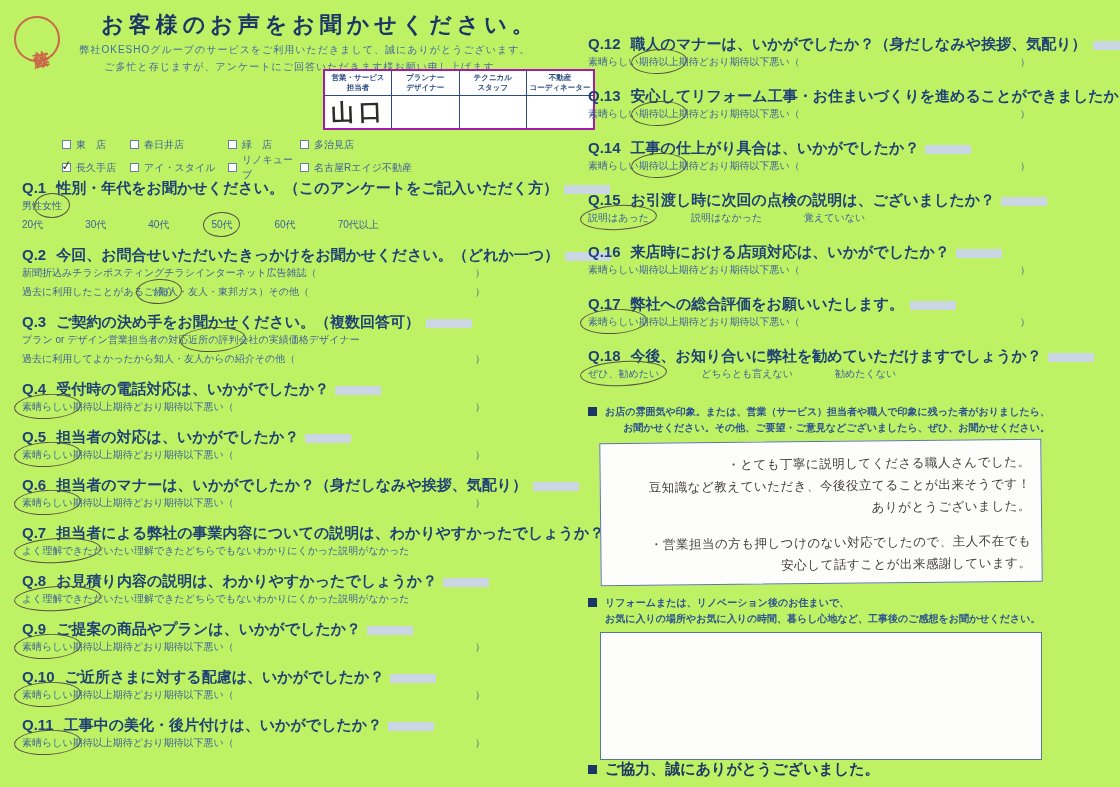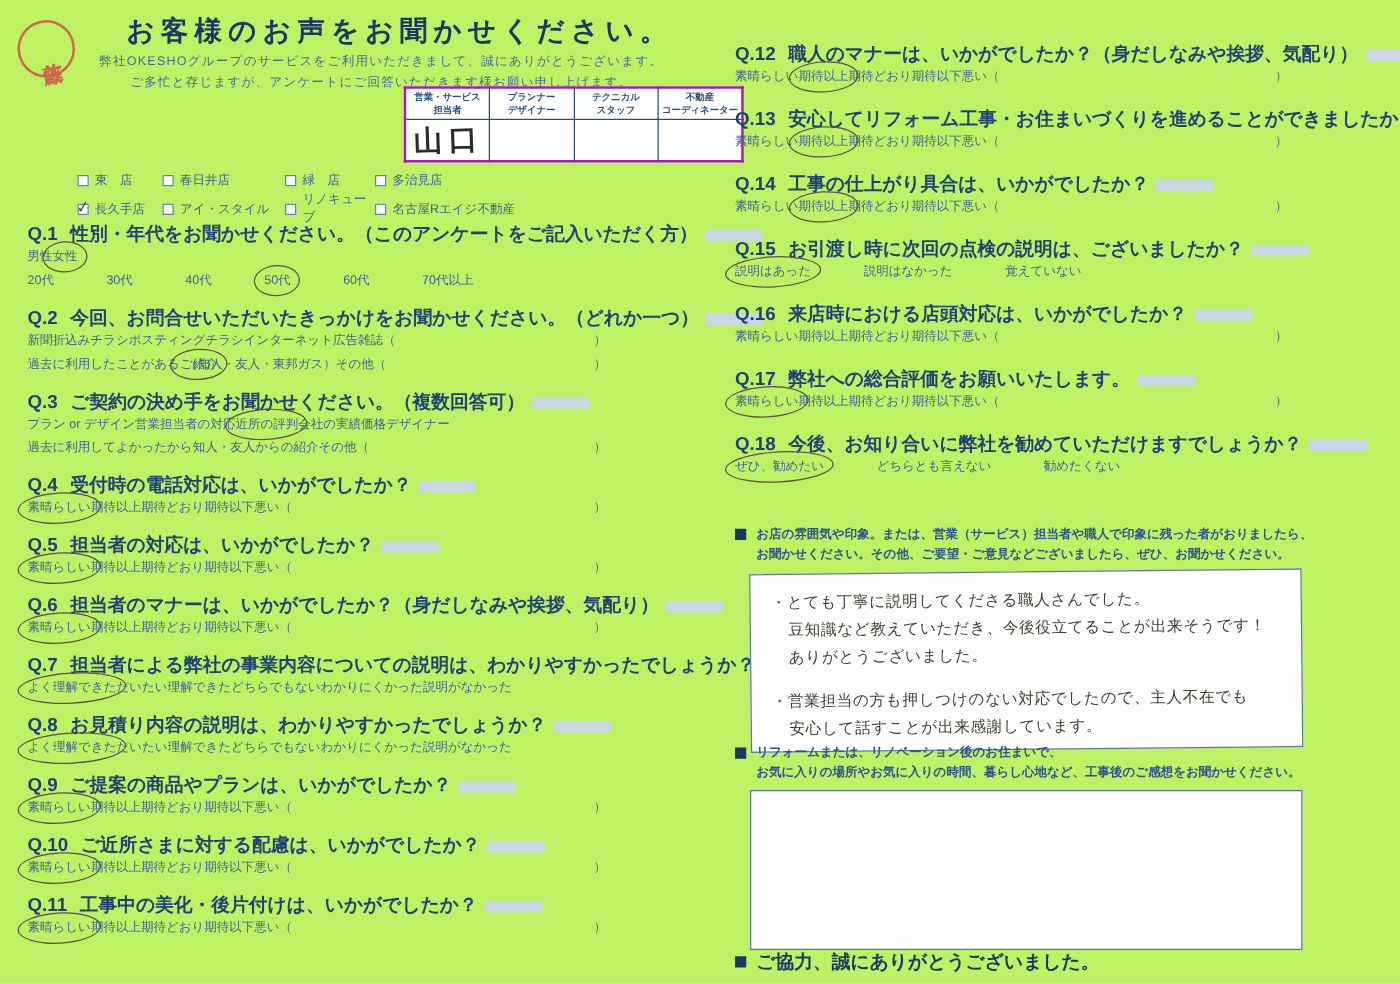--- a/index.html
+++ b/index.html
@@ -54,21 +54,21 @@
   #col-left  .q-row.has-end { padding-right:85px; }
   #col-right .q-row.has-end { padding-right:28px; }
   .opt { position:relative; display:inline-block; }
   .opt.tight { margin-left:-26px; }
   .opt.end { margin-left:auto; }
   .circled::after { content:""; position:absolute; inset:-3px -8px;
         border:1.4px solid #56524a; border-radius:50%; transform:rotate(-3deg); }
 
   
   .sec { position:absolute; left:588px; width:470px; }
-  #sec1 { top:420px; } #sec2 { top:595px; }
+  #sec1 { top:404px;text-align:right; } #sec2 { top:595px; }
   .sec-head { display:flex; gap:8px; font-size:10px; font-weight:bold; color:#2d548f; line-height:1.55; }
   .bullet { width:9px; height:9px; background:#1c3766; margin-top:3px; flex:none; }
   .cbox { border:1.2px solid #5a779e; margin-left:12px; margin-top:6px; width:442px; background:#fdfdfc; }
   #hwbox { height:143px; padding:12px 10px 0 16px; transform:rotate(-0.6deg); }
   #emptybox { height:128px; }
   .hw-para + .hw-para { margin-top:13px; }
   .hw-line { font-size:12.5px; color:#403e39; line-height:1.75; letter-spacing:.5px; }
   .hw-indent { padding-left:14px; }
   .footer { position:absolute; left:588px; top:760px; display:flex; gap:8px;
             font-size:15px; font-weight:bold; color:#1c3766; align-items:center; }

